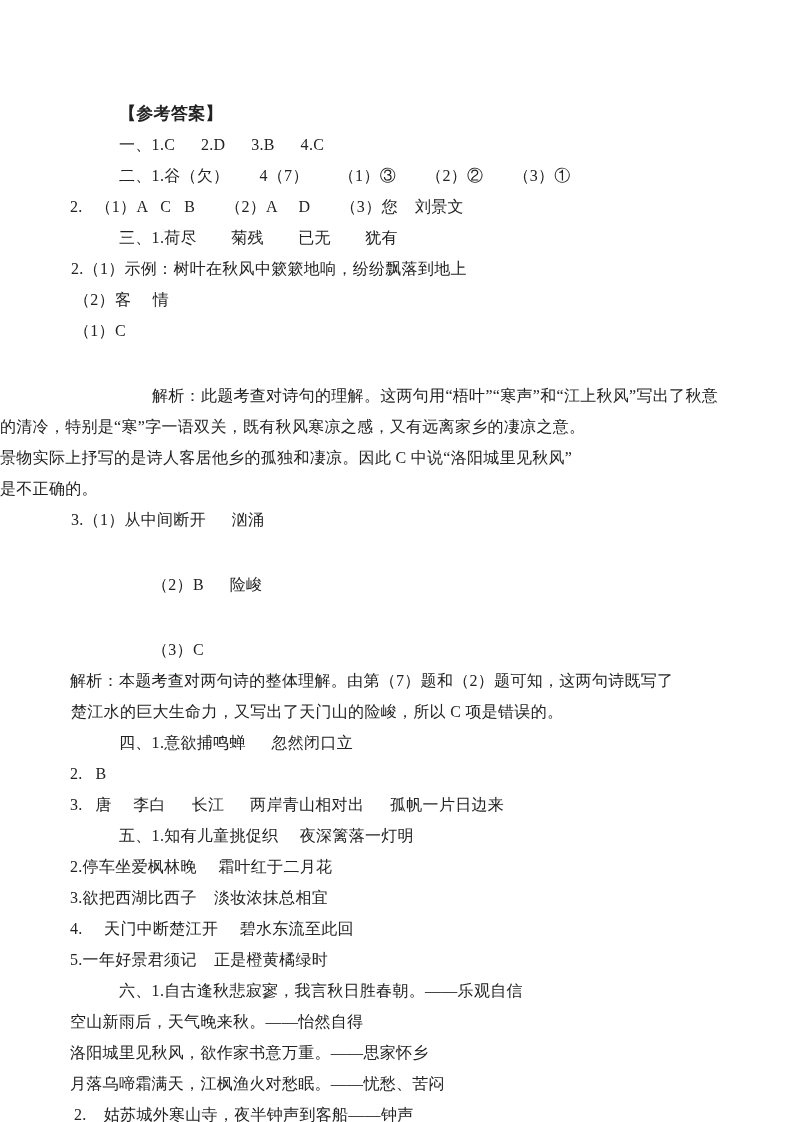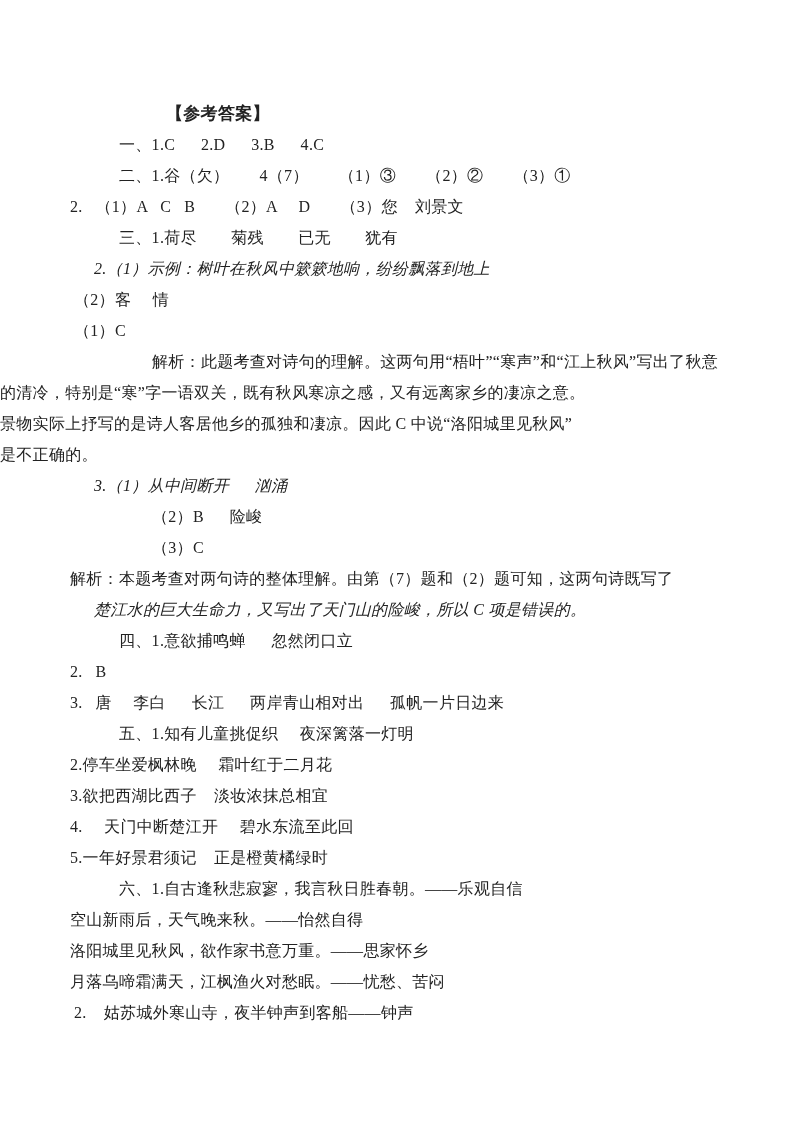--- a/index.html
+++ b/index.html
@@ -26,28 +26,27 @@
     white-space: pre-wrap;
     font-size: 16px;
     height: 31px;
     line-height: 31px;
     letter-spacing: 0.3px;
     box-sizing: border-box;
   }
   .title-line {
     font-weight: bold;
     font-size: 17px;
-    margin-left: 47px;
   }
   
   .i0 { padding-left: 119px; }  
-  .i1 { padding-left: 94px; font-style: italic; }  
+  .i1 { padding-left: 71px; }  
   .i2 { }  
   .i3 { padding-left: 70px; }  
-  .i4 { padding-left: 152px; }  
+  .i4 { padding-left: 152px; margin-top: 34px; }  
   .i5 { padding-left: 74px; }  
 </style>
 </head>
 <body>
 
 <div class="doc-page">
   <div class="line title-line i0">【参考答案】</div>
 
   <div class="line i0">一、1.C      2.D      3.B      4.C</div>
   <div class="line i0">二、1.谷（欠）       4（7）       （1）③       （2）②       （3）①</div>

